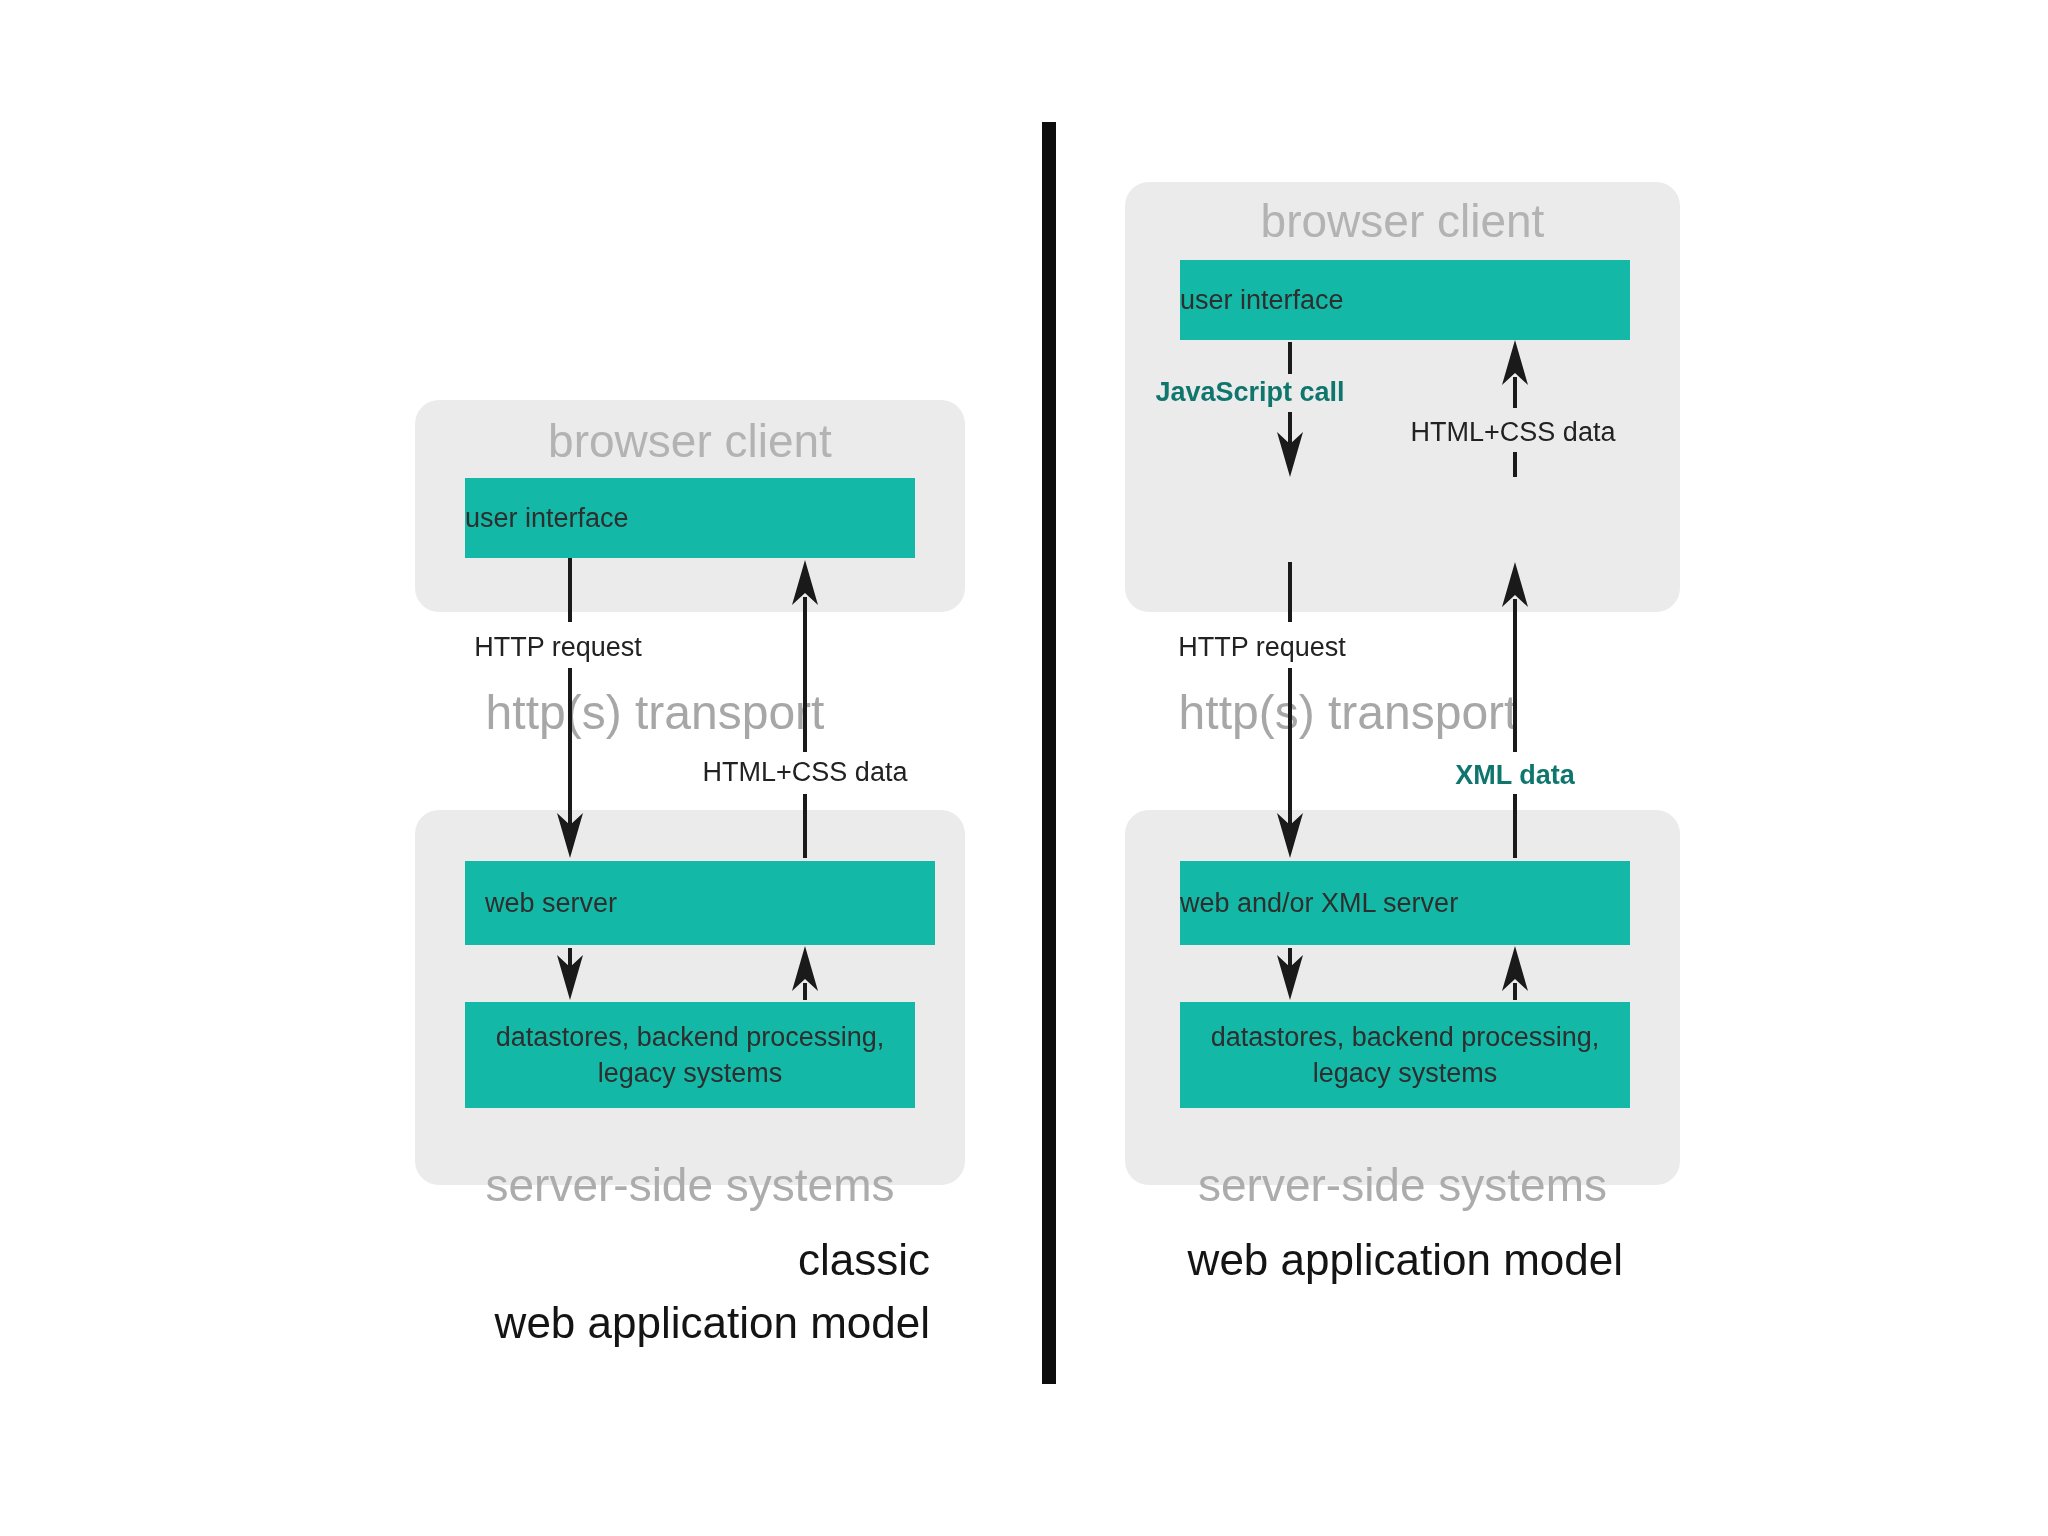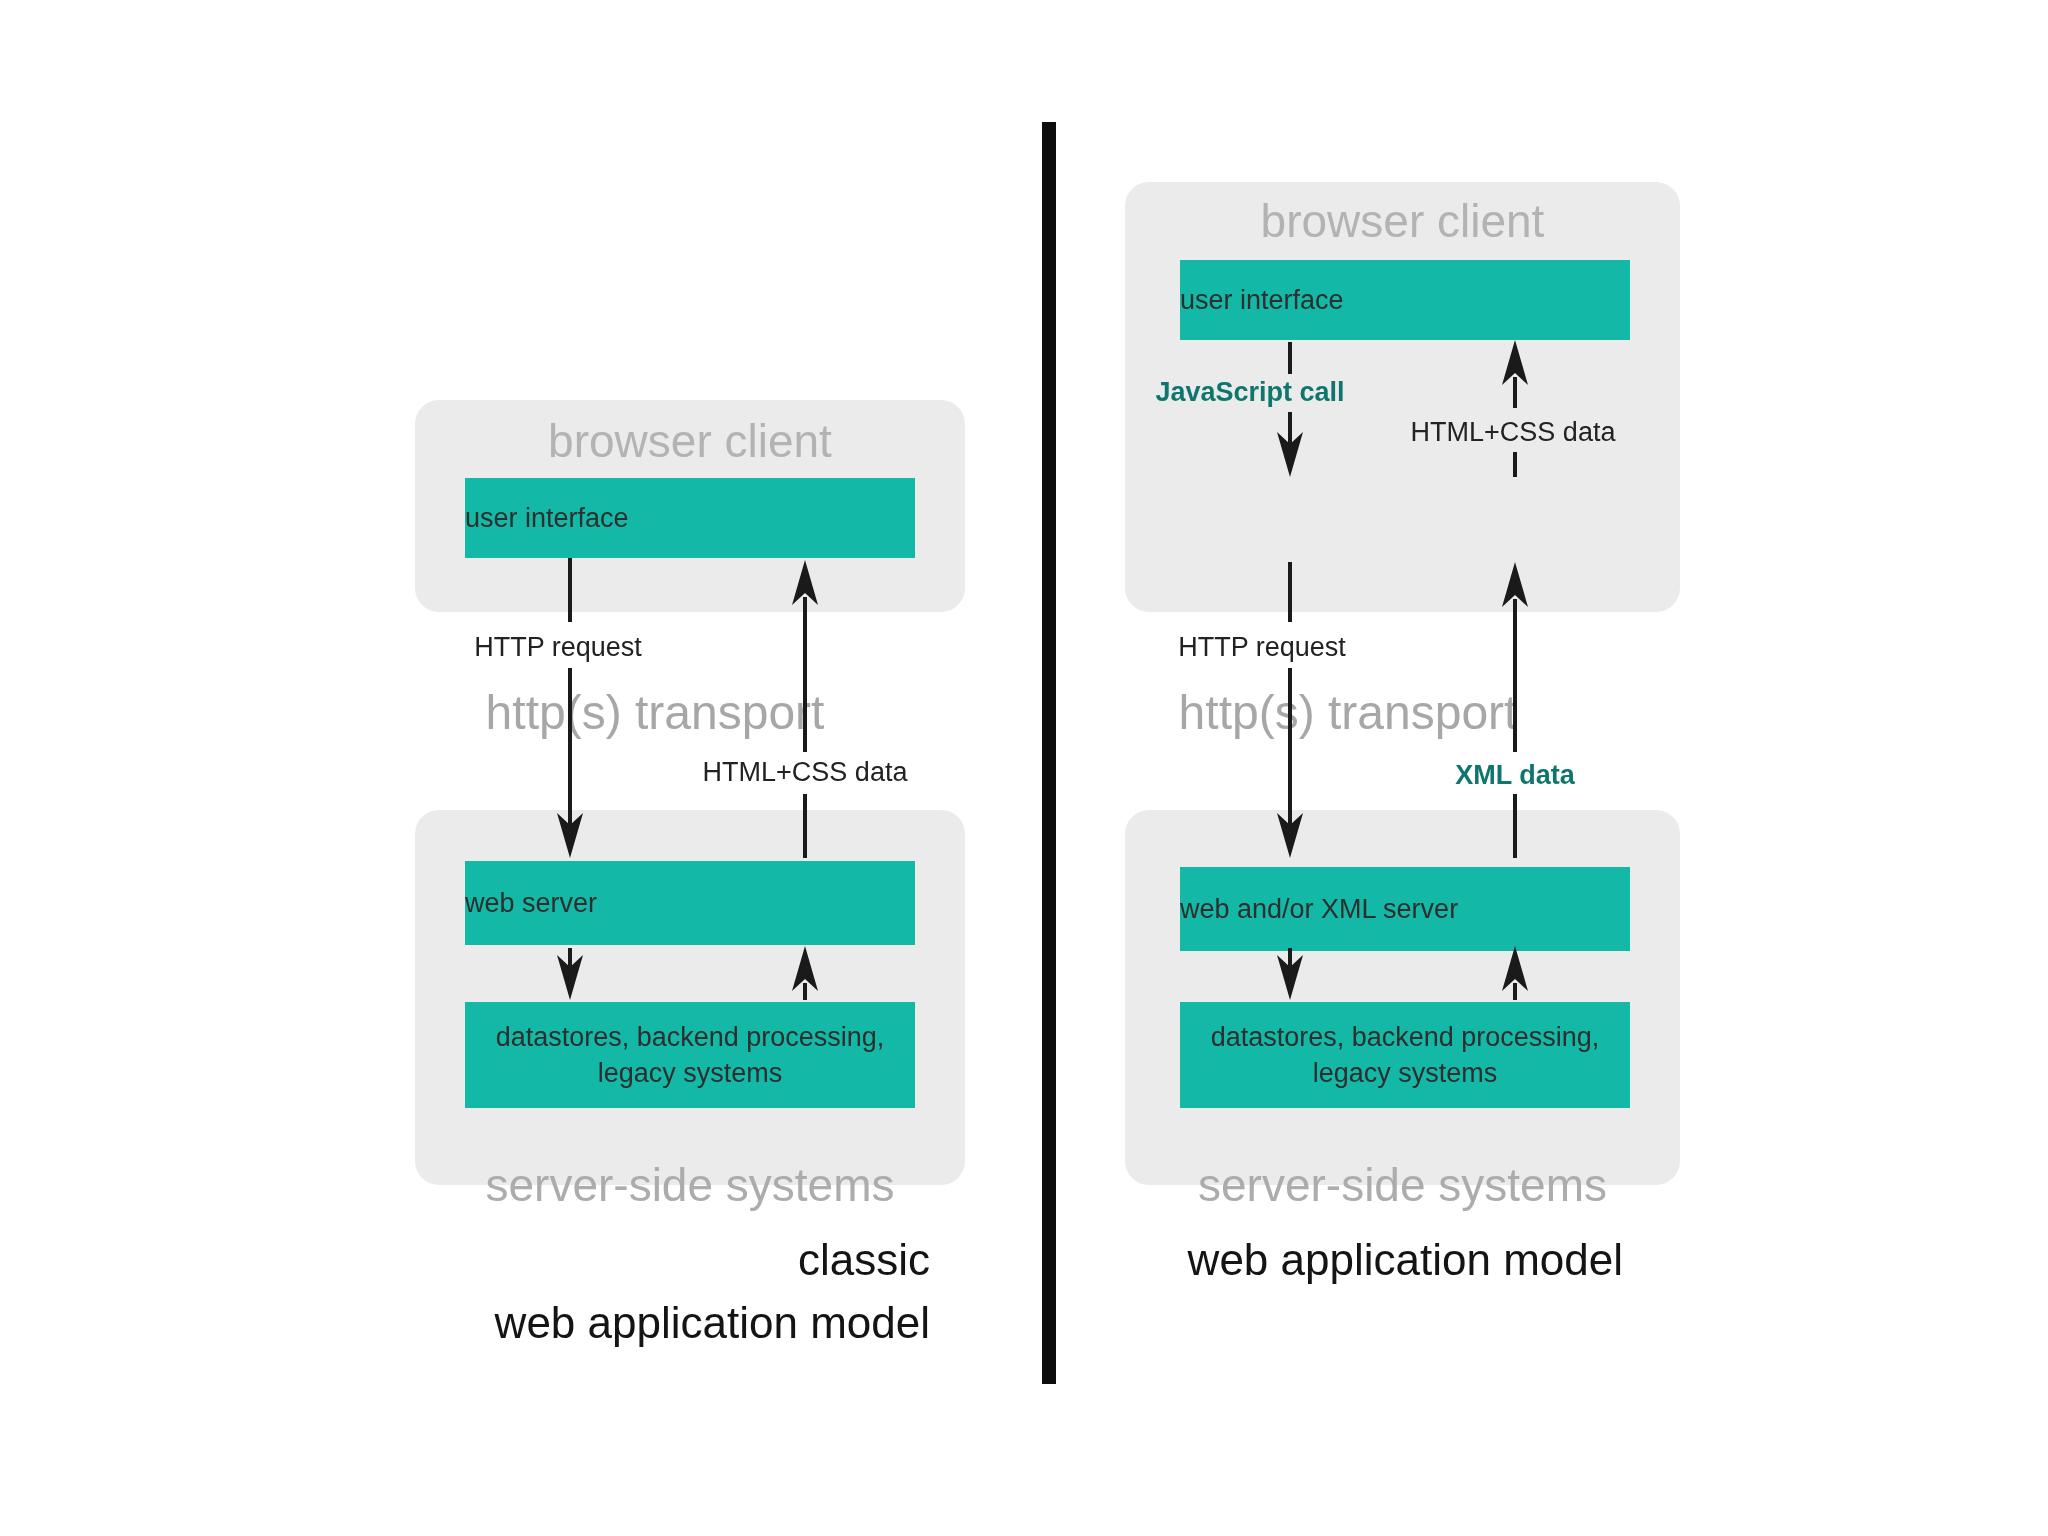--- a/index.html
+++ b/index.html
@@ -53,21 +53,21 @@
   </div>
 
   <div class="flow-label" style="left:558px;top:632px;">HTTP request</div>
 
   <div class="transport-label" style="left:655px;top:685px;">http(s) transport</div>
 
   <div class="flow-label" style="left:805px;top:757px;">HTML+CSS data</div>
 
   <div class="panel" style="left:415px;top:810px;width:550px;height:375px;"></div>
 
-  <div class="whitebox" style="left:465px;top:861px;width:450px;height:84px;z-index:2;">
+  <div class="whitebox" style="left:465px;top:861px;width:450px;height:84px;z-index:2;padding-left:20px;">
     <span>web server</span>
   </div>
 
   <div class="whitebox" style="left:465px;top:1002px;width:450px;height:106px;z-index:2;padding:0 30px;box-sizing:border-box;">
     <span>datastores, backend processing, legacy systems</span>
   </div>
 
   <div class="server-heading" style="left:415px;top:1124px;width:550px;">server-side systems</div>
 
   <div class="model-title" style="left:380px;top:1228px;width:550px;">
@@ -89,21 +89,21 @@
 
 
   <div class="flow-label" style="left:1262px;top:632px;">HTTP request</div>
 
   <div class="transport-label" style="left:1348px;top:685px;">http(s) transport</div>
 
   <div class="flow-label bold" style="left:1515px;top:760px;">XML data</div>
 
   <div class="panel" style="left:1125px;top:810px;width:555px;height:375px;"></div>
 
-  <div class="whitebox" style="left:1180px;top:861px;width:450px;height:84px;z-index:2;margin-top:6px;">
+  <div class="whitebox" style="left:1180px;top:861px;width:450px;height:84px;z-index:2;">
     <span>web and/or XML server</span>
   </div>
 
   <div class="whitebox" style="left:1180px;top:1002px;width:450px;height:106px;z-index:2;padding:0 30px;box-sizing:border-box;">
     <span>datastores, backend processing, legacy systems</span>
   </div>
 
   <div class="server-heading" style="left:1125px;top:1124px;width:555px;">server-side systems</div>
 
   <div class="model-title" style="left:1073px;top:1228px;width:550px;">

